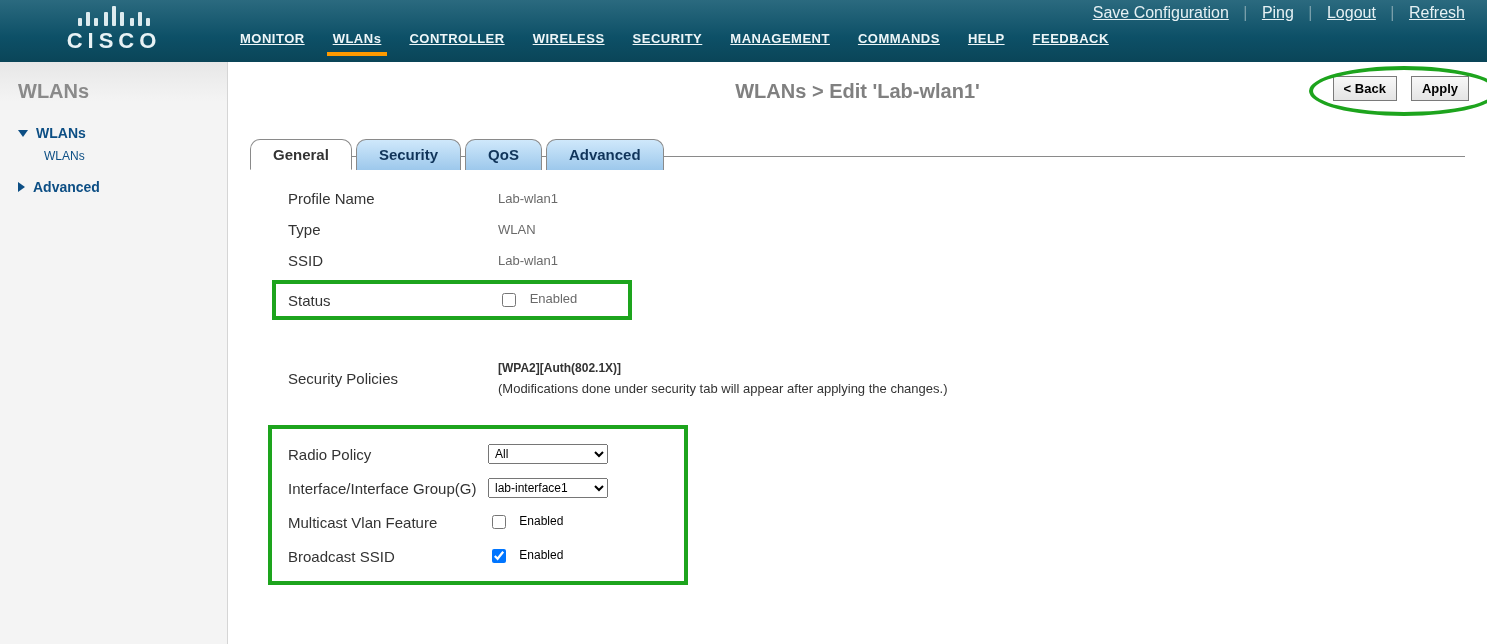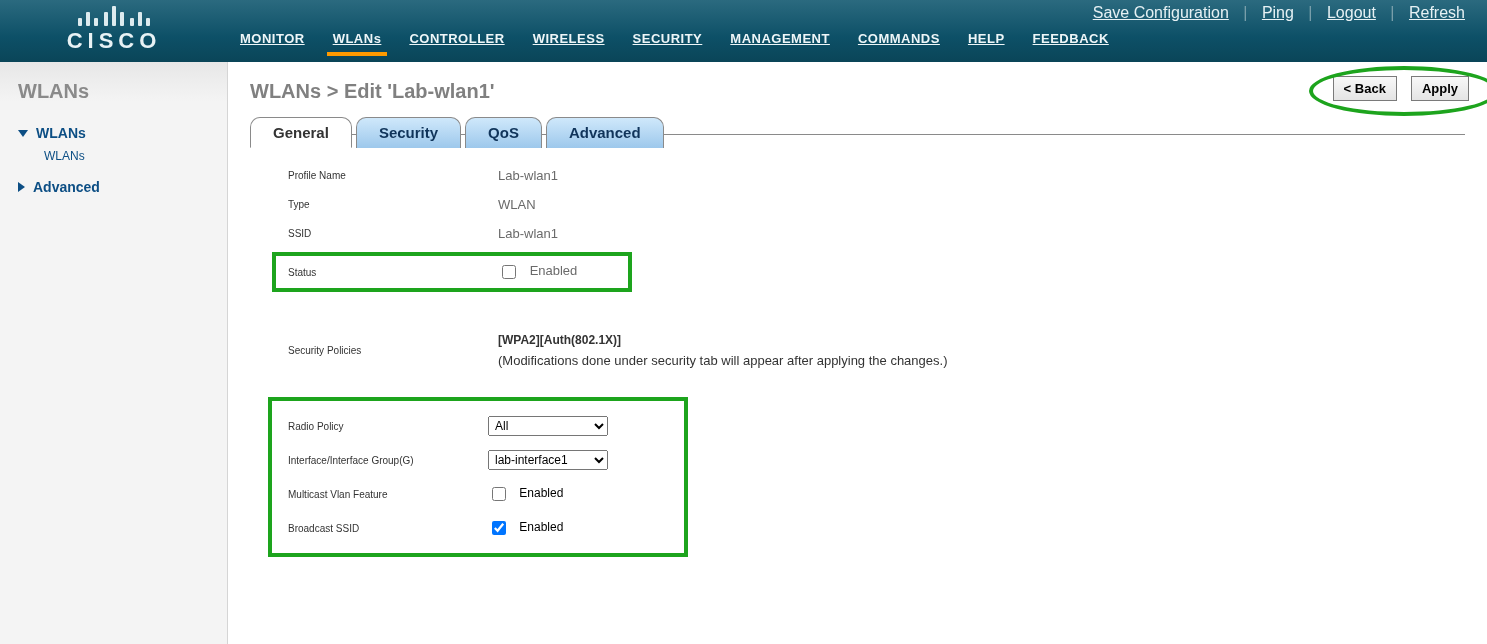--- a/index.html
+++ b/index.html
@@ -132,20 +132,22 @@
   .content {
     flex: 1;
     padding: 18px 22px;
     position: relative;
   }
   .breadcrumb {
     font-size: 20px;
     font-weight: bold;
     color: #808080;
     font-family: Arial, sans-serif;
+    margin-bottom: 22px;
+    text-align: center;
   }
   .action-buttons {
     position: absolute;
     top: 14px;
     right: 18px;
     display: flex;
     gap: 14px;
   }
   .btn {
     background: linear-gradient(#f8f8f8, #e4e4e4);
@@ -197,21 +199,21 @@
     padding: 26px 10px 10px 38px;
   }
   .row {
     display: flex;
     align-items: center;
     padding: 7px 0;
   }
   .row .lbl {
     width: 210px;
     color: #333;
-    font-size: 10px;
+    font-size: 15px;
   }
   .row .val {
     color: #6a6a6a;
     font-size: 13px;
   }
   .greenbox1 {
     border: 4px solid #1da41d;
     padding: 6px 4px 6px 12px;
     margin-left: -16px;
     width: 360px;

